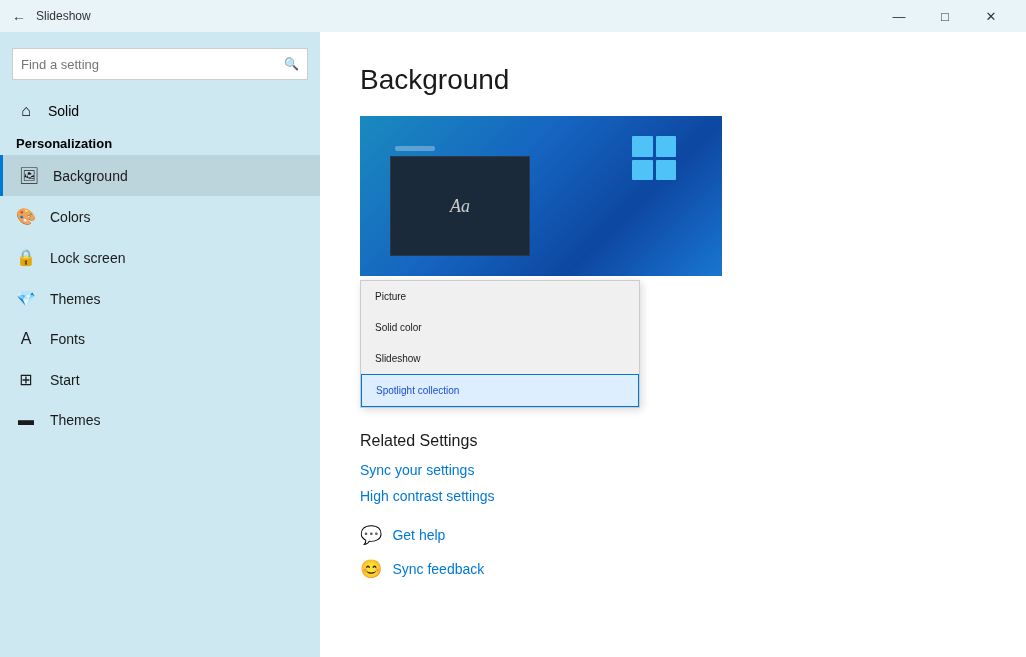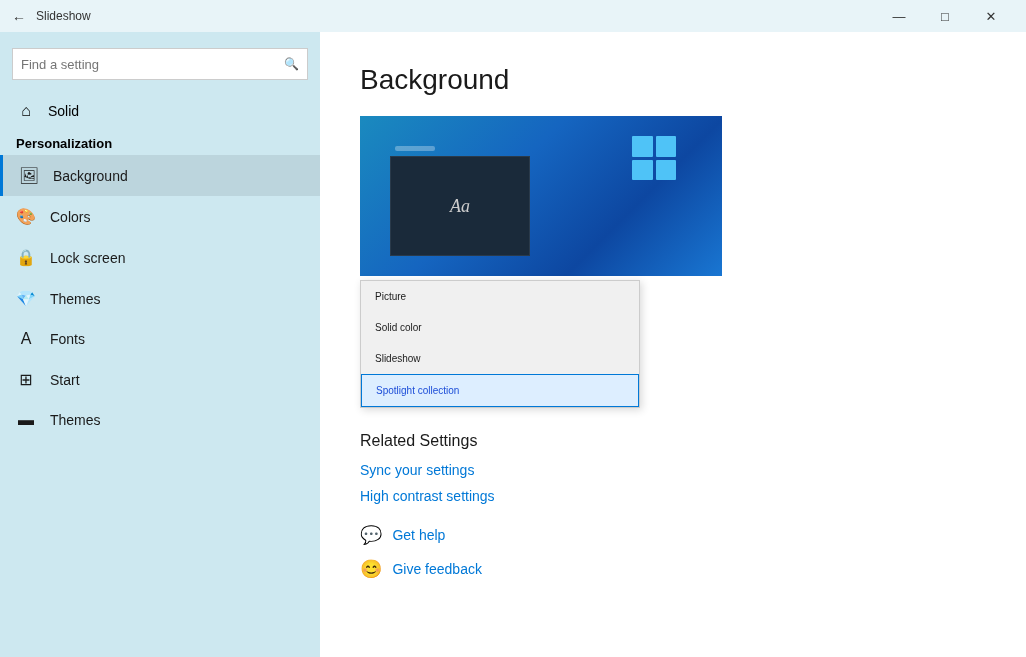--- a/index.html
+++ b/index.html
@@ -368,17 +368,17 @@
         <a class="settings-link">High contrast settings</a>
       </div>
 
     <div class="help-section" id="help-links">
         <a class="help-link">
           <span class="help-icon">💬</span>
           <span>Get help</span>
         </a>
         <a class="help-link">
           <span class="help-icon">😊</span>
-          <span>Give feedback</span>
+          <span>Sync feedback</span>
         </a>
       </div>
   </div>
 </div>
 
 </body></html>

